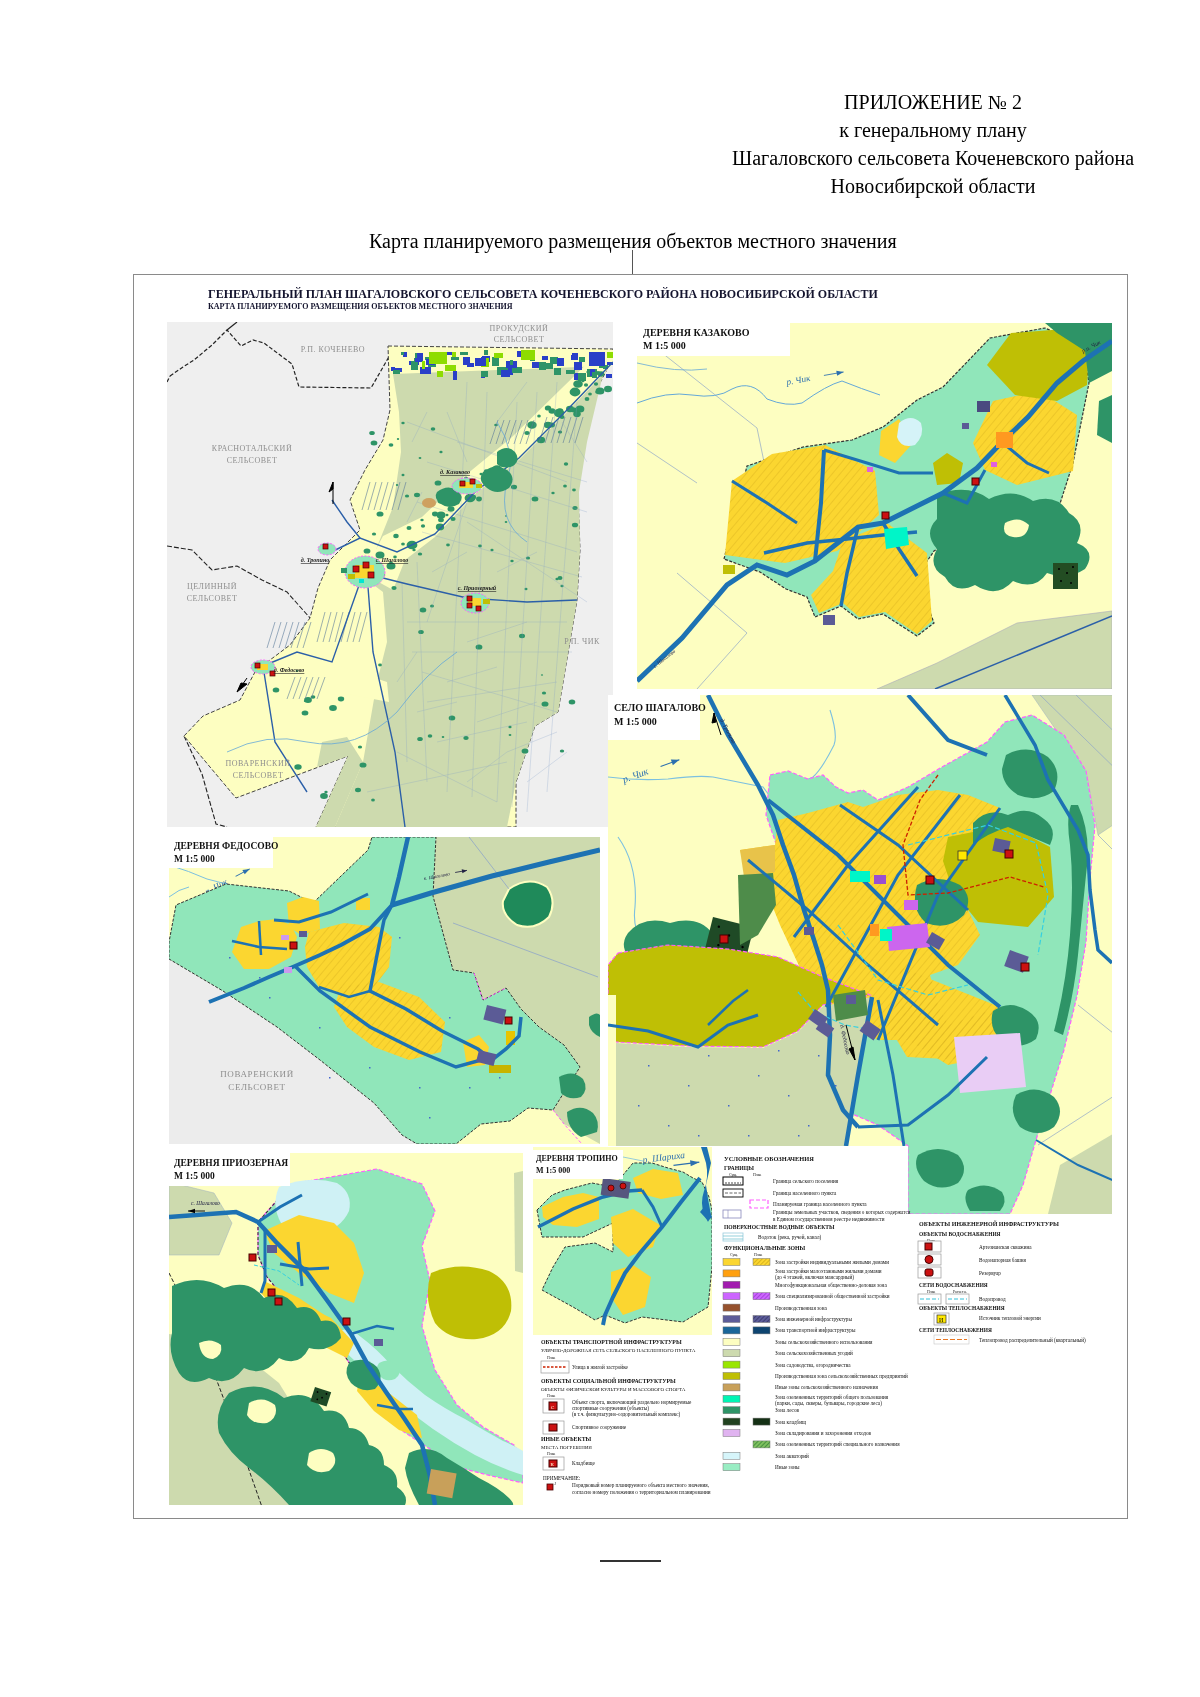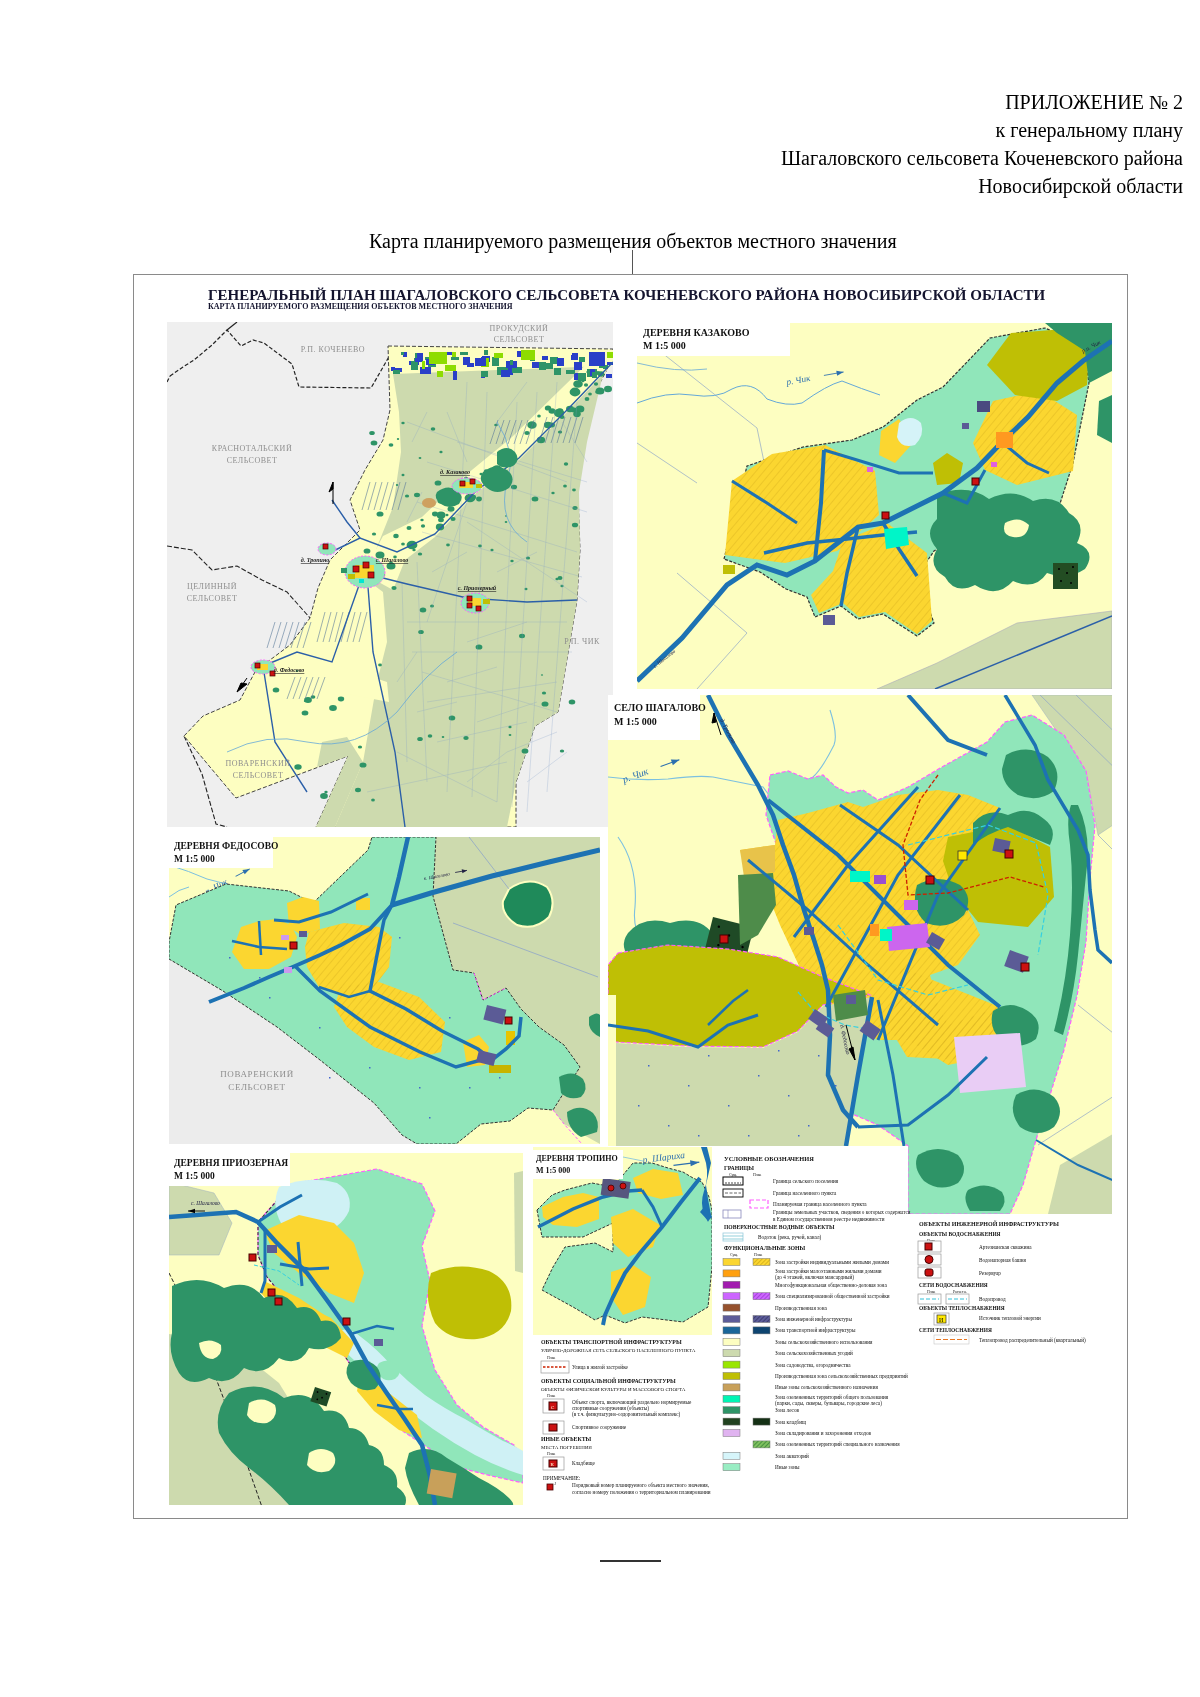--- a/index.html
+++ b/index.html
@@ -1,33 +1,33 @@
 <!DOCTYPE html>
 <html><head>
 <meta charset="utf-8">
 <style>
 html,body{margin:0;padding:0;background:#fff;width:1200px;height:1697px;overflow:hidden}
 body{position:relative;font-family:"Liberation Serif",serif}
 .abs{position:absolute}
-.hdr{text-align:right;font-size:20px;line-height:28px;color:#000}
+.hdr{text-align:center;font-size:20px;line-height:28px;color:#000}
 .ptitle{font-size:20px;color:#000;white-space:nowrap}
 .mtitle{font-weight:bold;color:#14142e;white-space:nowrap}
 </style>
 </head>
 <body>
 
 <div class="abs hdr" style="left:683px;top:88px;width:500px">ПРИЛОЖЕНИЕ № 2<br>к генеральному плану<br>Шагаловского сельсовета Коченевского района<br>Новосибирской области</div>
 
 <div class="abs ptitle" style="left:369px;top:230px">Карта планируемого размещения объектов местного значения</div>
 
 <div class="abs" style="left:632px;top:250px;width:1px;height:25px;background:#555"></div>
 
 <div class="abs" style="left:133px;top:274px;width:993px;height:1243px;border:1px solid #8a8a8a"></div>
 
-<div class="abs mtitle" style="left:208px;top:287px;font-size:15px">ГЕНЕРАЛЬНЫЙ ПЛАН ШАГАЛОВСКОГО СЕЛЬСОВЕТА КОЧЕНЕВСКОГО РАЙОНА НОВОСИБИРСКОЙ ОБЛАСТИ</div>
+<div class="abs mtitle" style="left:208px;top:287px;font-size:12px">ГЕНЕРАЛЬНЫЙ ПЛАН ШАГАЛОВСКОГО СЕЛЬСОВЕТА КОЧЕНЕВСКОГО РАЙОНА НОВОСИБИРСКОЙ ОБЛАСТИ</div>
 
 <div class="abs mtitle" style="left:208px;top:302px;font-size:8px">КАРТА ПЛАНИРУЕМОГО РАЗМЕЩЕНИЯ ОБЪЕКТОВ МЕСТНОГО ЗНАЧЕНИЯ</div>
 <svg class="abs" style="left:167px;top:322px" width="446" height="505" viewBox="0 0 446 505">
 
 <rect x="0" y="0" width="446" height="505" fill="#EFEFEF"></rect>
 
 <polyline points="3,54 16,45 27,38 45,23 60,8 74,24 86,18 97,21 113,33 125,42 132,65 204,66 227,26" fill="none" stroke="#222" stroke-width="1.2" stroke-dasharray="4,2"></polyline>
 <polyline points="60,8 70,0" fill="none" stroke="#222" stroke-width="1.2"></polyline>
 <polyline points="0,60 3,54" fill="none" stroke="#222" stroke-width="1.2" stroke-dasharray="4,2"></polyline>
 

